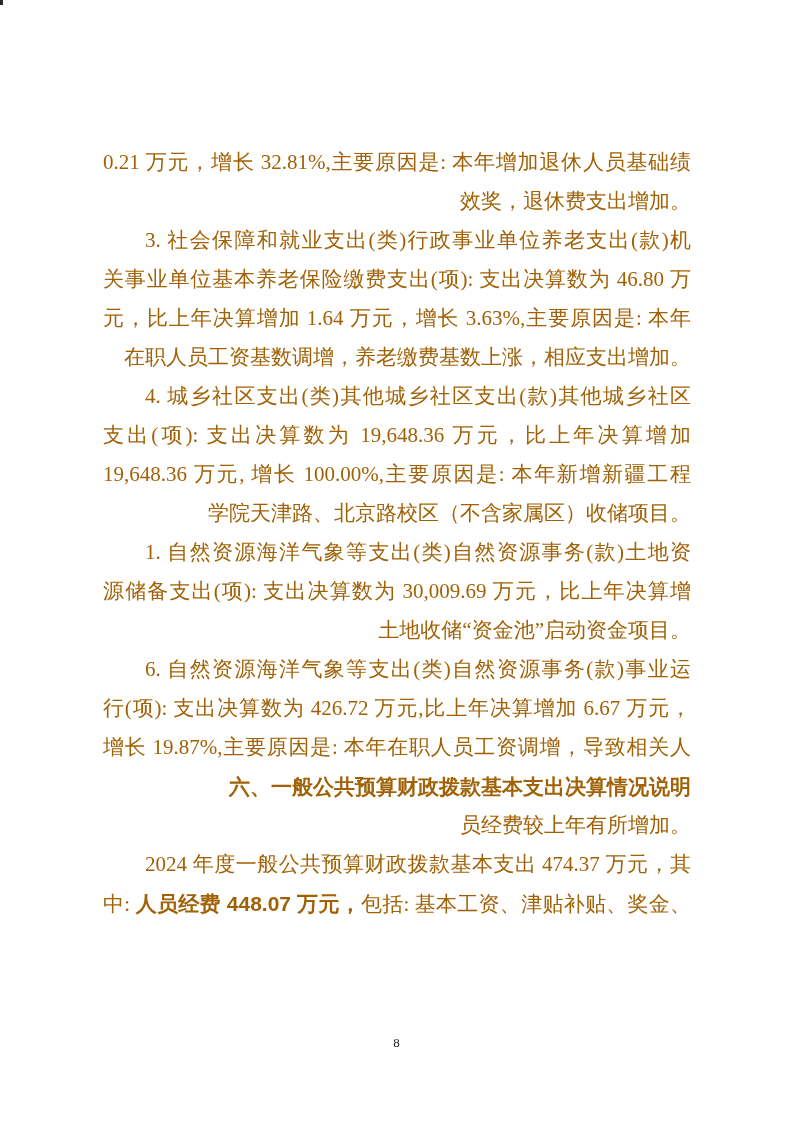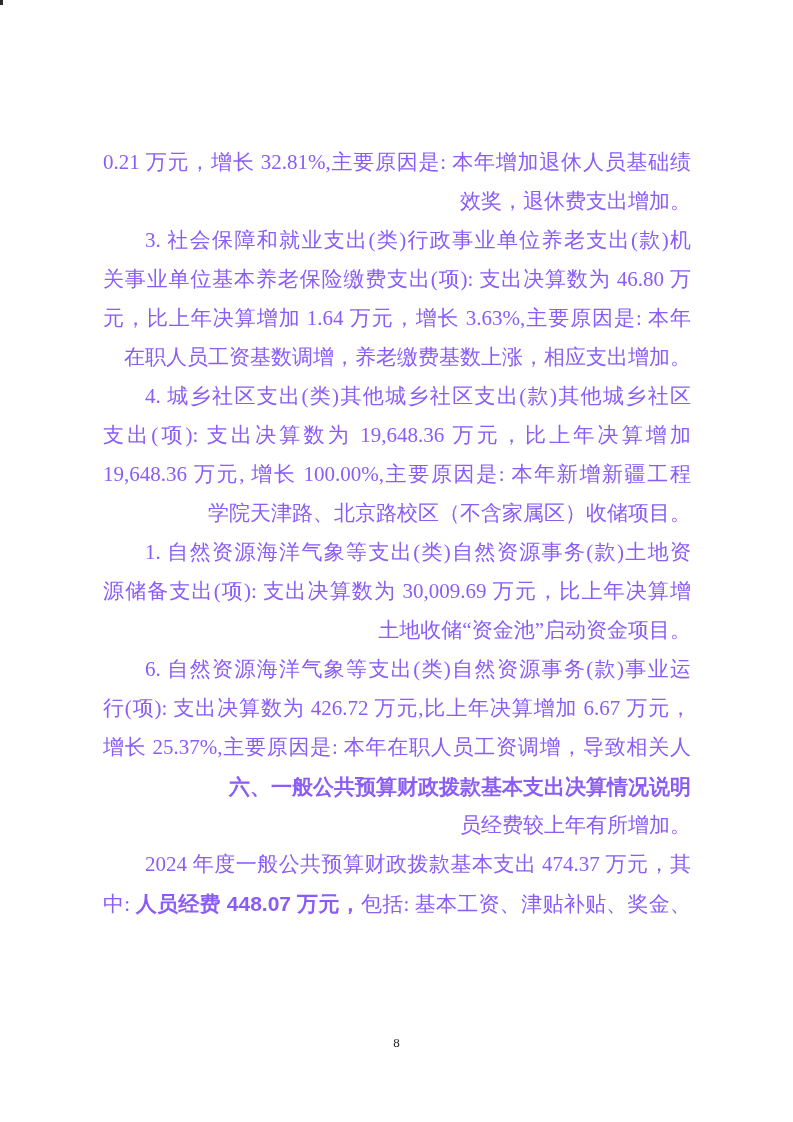--- a/index.html
+++ b/index.html
@@ -23,21 +23,21 @@
     height: 5px;
     background: #2a2a2a;
   }
   .doc-body {
     position: absolute;
     left: 103px;
     top: 143px;
     width: 588px;
     font-family: "Liberation Serif", "DejaVu Serif", serif;
     font-size: 21px;
-    color: #8b5cf6;
+    color: #a16207;
   }
   .line {
     height: 39px;
     line-height: 39px;
     text-align: right;
     white-space: normal;
     overflow: hidden;
   }
   .line.justify {
     text-align: justify;
@@ -77,20 +77,20 @@
       <div class="line"><span class="seg">在职人员工资基数调增，养老缴费基数上涨，相应支出增加。</span></div>
       <div class="line justify indent"><span class="seg">4. 城乡社区支出(类)其他城乡社区支出(款)其他城乡社区</span></div>
       <div class="line justify"><span class="seg">支出(项): 支出决算数为 19,648.36 万元，比上年决算增加</span></div>
       <div class="line justify"><span class="seg">19,648.36 万元, 增长 100.00%,主要原因是: 本年新增新疆工程</span></div>
       <div class="line"><span class="seg">学院天津路、北京路校区（不含家属区）收储项目。</span></div>
       <div class="line justify indent"><span class="seg">1. 自然资源海洋气象等支出(类)自然资源事务(款)土地资</span></div>
       <div class="line justify"><span class="seg">源储备支出(项): 支出决算数为 30,009.69 万元，比上年决算增</span></div>
       <div class="line"><span class="seg">土地收储“资金池”启动资金项目。</span></div>
       <div class="line justify indent"><span class="seg">6. 自然资源海洋气象等支出(类)自然资源事务(款)事业运</span></div>
       <div class="line justify"><span class="seg">行(项): 支出决算数为 426.72 万元,比上年决算增加 6.67 万元，</span></div>
-      <div class="line justify"><span class="seg">增长 25.37%,主要原因是: 本年在职人员工资调增，导致相关人</span></div>
+      <div class="line justify"><span class="seg">增长 19.87%,主要原因是: 本年在职人员工资调增，导致相关人</span></div>
       <div class="line indent heading"><span class="seg bold">六、一般公共预算财政拨款基本支出决算情况说明</span></div>
       <div class="line"><span class="seg">员经费较上年有所增加。</span></div>
       <div class="line justify indent"><span class="seg">2024 年度一般公共预算财政拨款基本支出 474.37 万元，其</span></div>
       <div class="line justify"><span class="seg">中: </span><span class="seg bold">人员经费 448.07 万元，</span><span class="seg">包括: 基本工资、津贴补贴、奖金、</span></div>
     </div>
   <div class="page-number">8</div>
 </div>
 
 </body></html>

